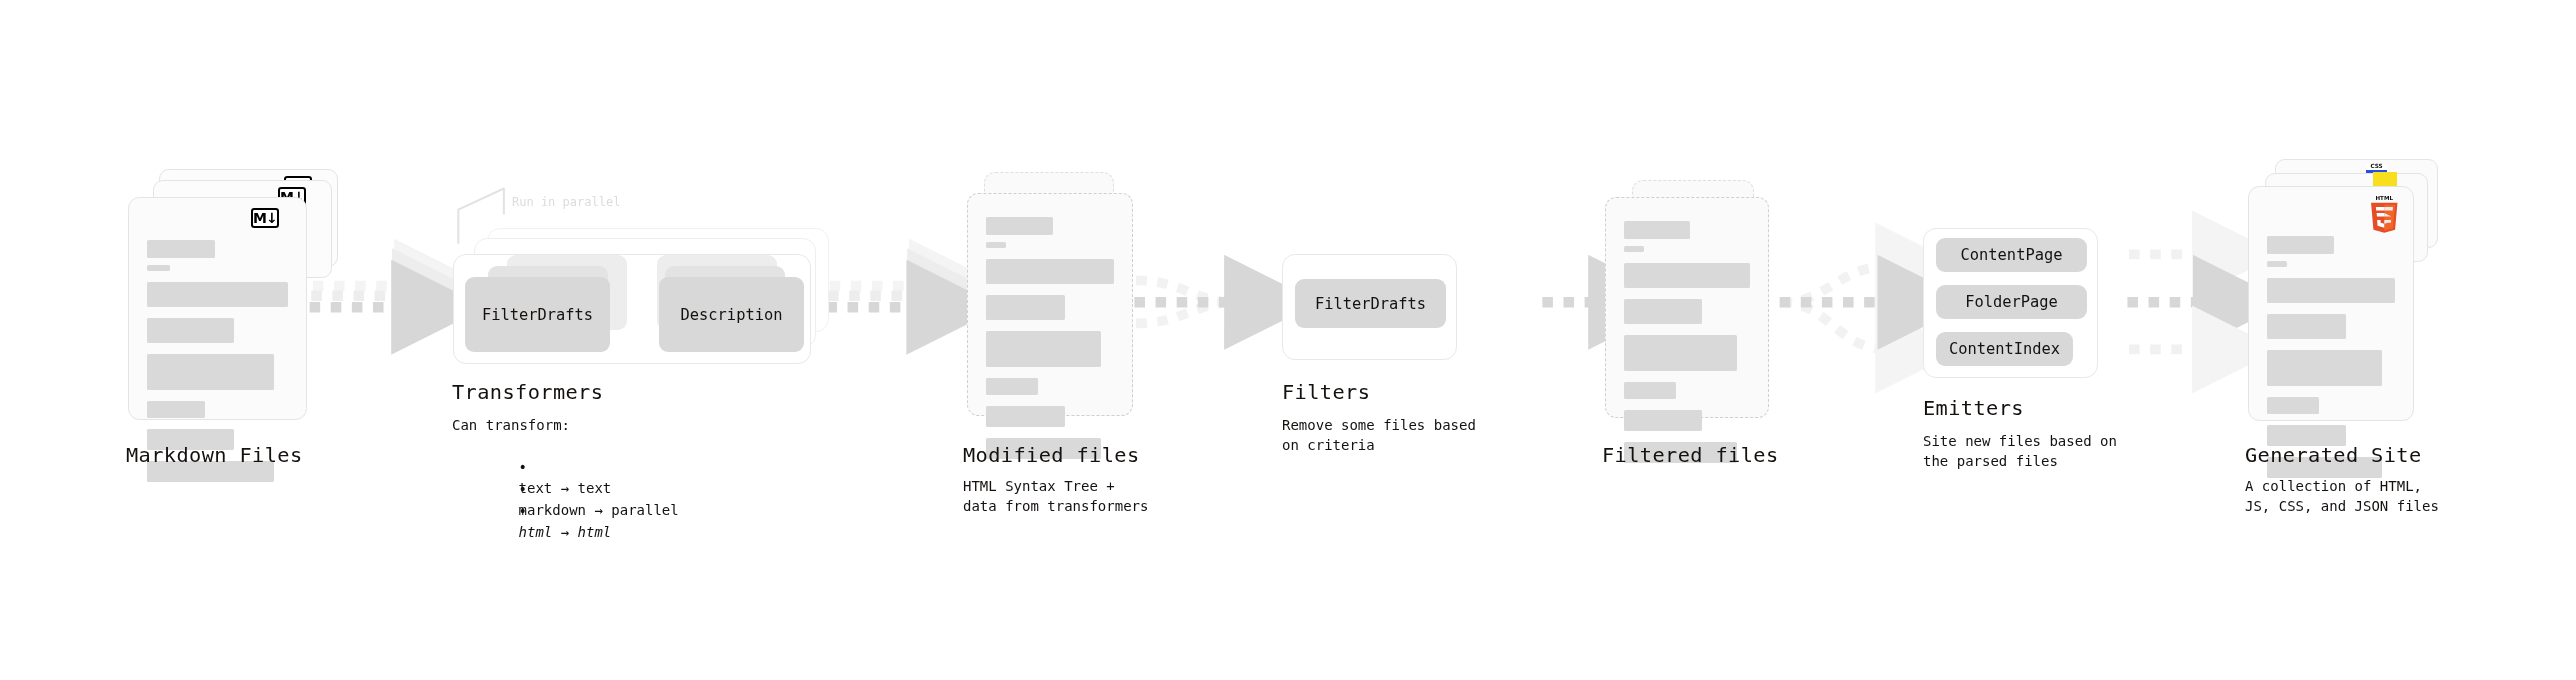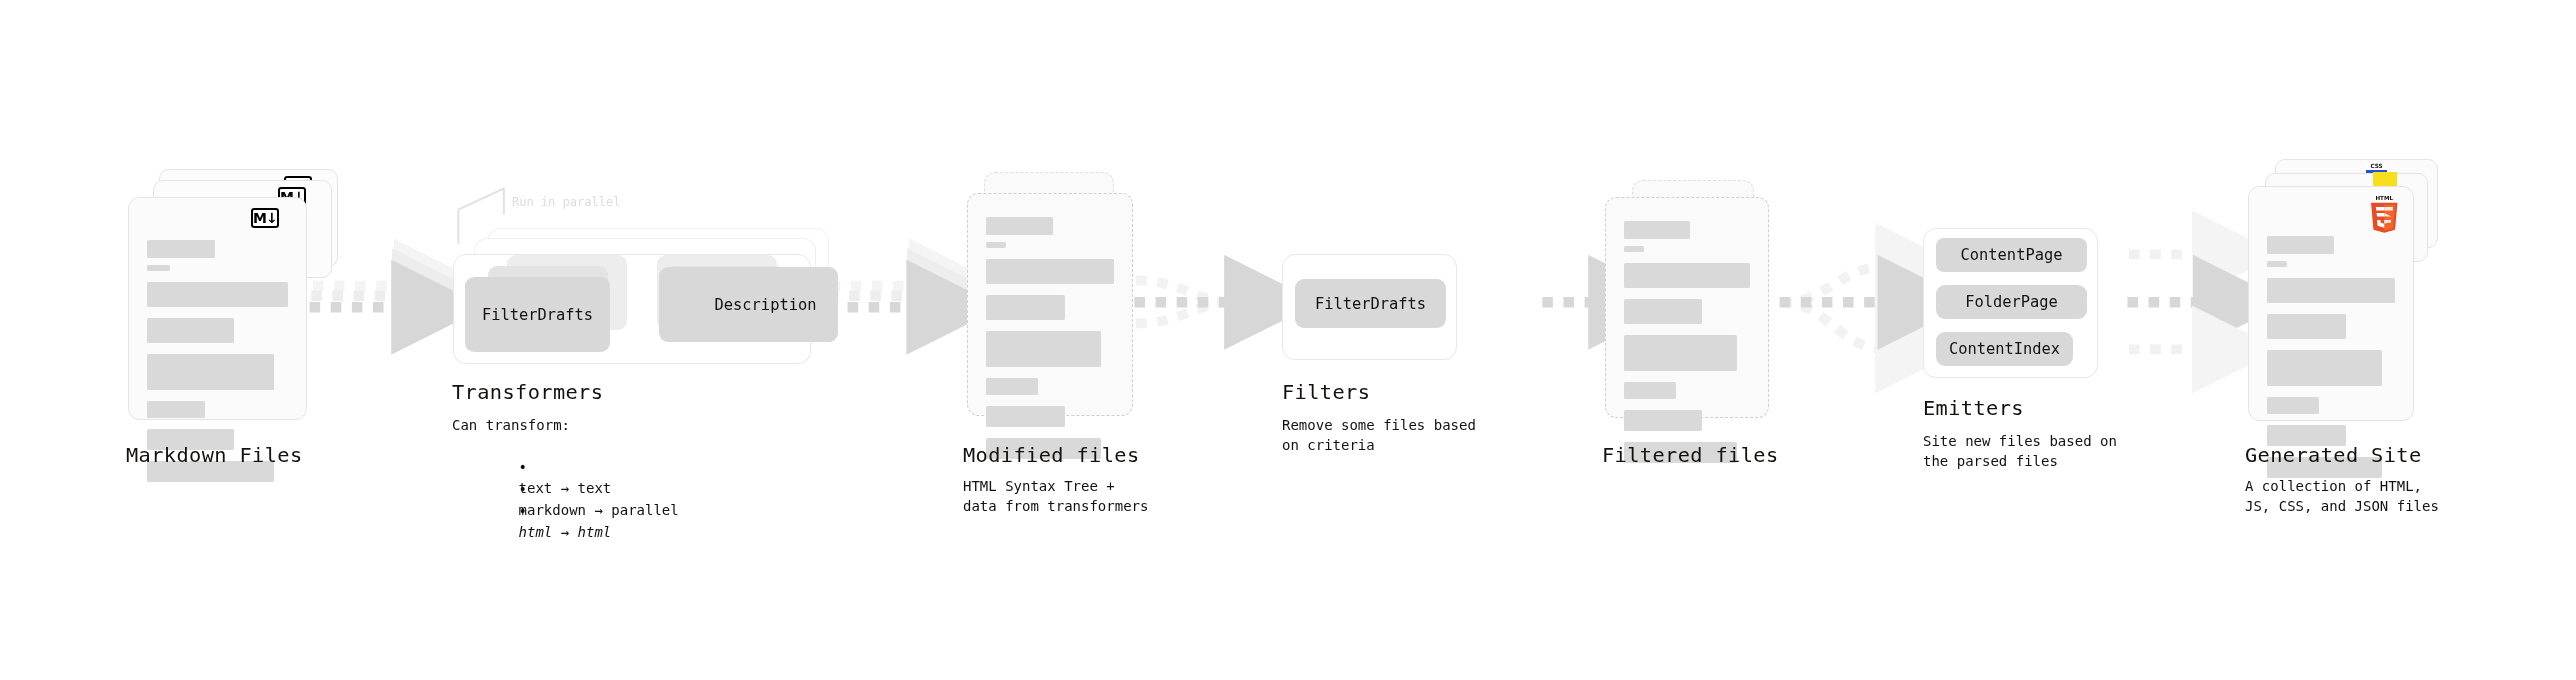--- a/index.html
+++ b/index.html
@@ -148,21 +148,21 @@
     <div class="shell" style="left:487px;top:228px;width:342px;height:104px;border-color:#f1f1f1;"></div>
     <div class="shell" style="left:474px;top:238px;width:342px;height:110px;border-color:#eeeeee;"></div>
     <div class="shell" style="left:453px;top:254px;width:358px;height:110px;border-color:#e8e8e8;"></div>
 
     <div class="pill g1" style="left:507px;top:255px;width:120px;height:75px;"></div>
     <div class="pill g2" style="left:488px;top:266px;width:120px;height:75px;"></div>
     <div class="pill" style="left:465px;top:277px;width:145px;height:75px;">FilterDrafts</div>
 
     <div class="pill g1" style="left:657px;top:255px;width:120px;height:75px;"></div>
     <div class="pill g2" style="left:665px;top:266px;width:120px;height:75px;"></div>
-    <div class="pill" style="left:659px;top:267px;width:145px;height:75px;padding-left:34px;">Description</div>
+    <div class="pill" style="left:659px;top:277px;width:145px;height:75px;">Description</div>
 
     <div class="title" style="left:452px;top:380px;">Transformers</div>
     <div class="sub" style="left:452px;top:415px;">Can transform:</div>
     <div class="sub" style="left:468px;top:437px;">
       <span>•  </span>
       <span>text → text</span>
     </div>
     <div class="sub" style="left:468px;top:459px;">
       <span>•  </span>
       <span>markdown → parallel</span>
@@ -212,21 +212,21 @@
         <div class="bar" style="width:41%;height:16.3px;"></div>
         <div class="bar" style="width:62%;height:21px;"></div>
         <div class="bar" style="width:90%;height:21px;"></div>
       </div>
     </div>
     <div class="title" style="left:1602px;top:443px;">Filtered files</div>
   </div>
 
   <div class="node">
     <div class="shell" style="left:1923px;top:228px;width:175px;height:150px;"></div>
-    <div class="pill" style="left:1936px;top:238px;width:151px;height:34px;border-radius:8px;">ContentPage</div>
+    <div class="pill" style="left:1936px;top:238px;width:151px;height:34px;">ContentPage</div>
     <div class="pill" style="left:1936px;top:285px;width:151px;height:34px;">FolderPage</div>
     <div class="pill" style="left:1936px;top:332px;width:137px;height:34px;">ContentIndex</div>
     <div class="title" style="left:1923px;top:396px;">Emitters</div>
     <div class="sub" style="left:1923px;top:431px;">Site new files based on
 the parsed files</div>
   </div>
 
   <div class="node">
     <div class="card" style="left:2275px;top:159px;width:163px;height:89px;border-radius:9.8px;"></div>
     <div class="css-badge" style="left:2366px;top:164px;">

